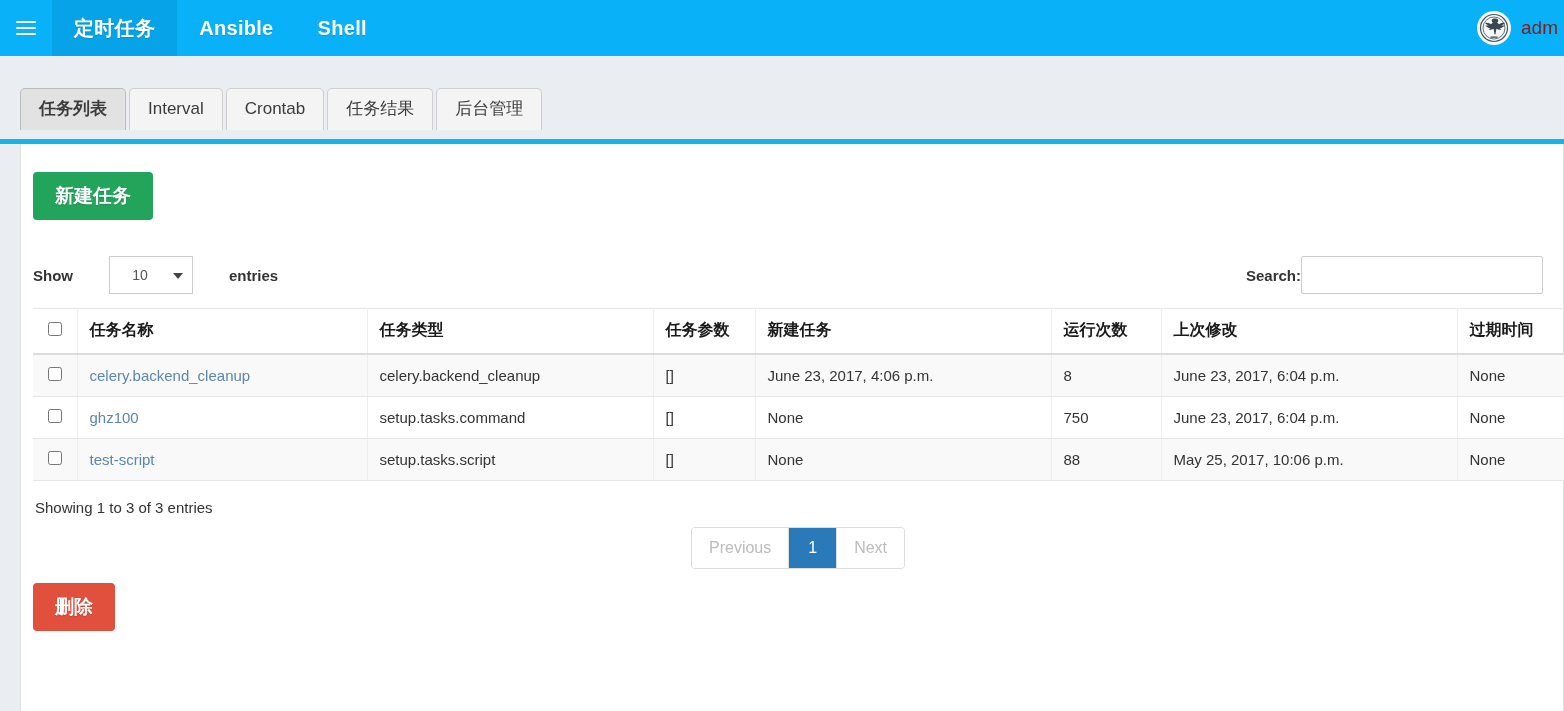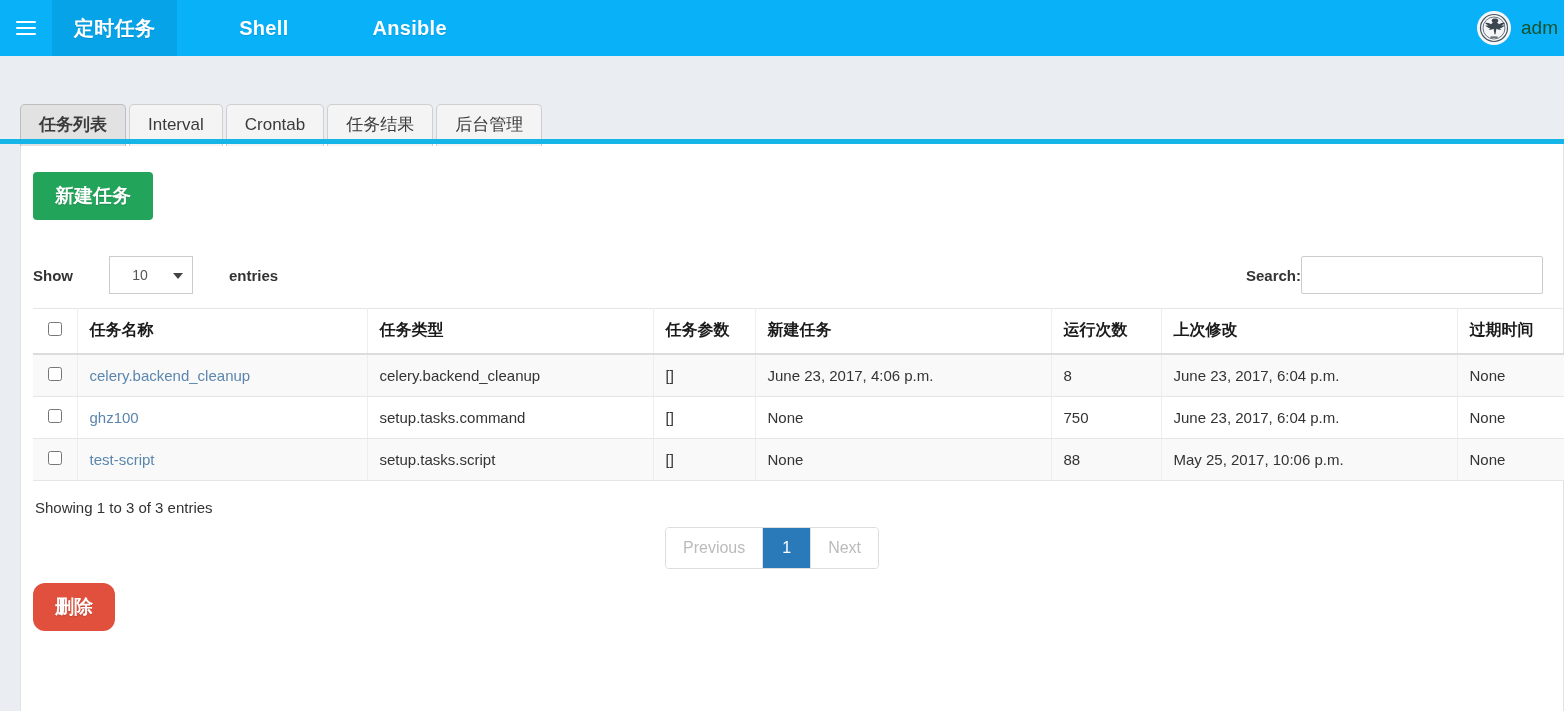--- a/index.html
+++ b/index.html
@@ -30,21 +30,21 @@
     cursor: pointer;
   }
   .hamburger .bars { width: 20px; }
   .hamburger .bars i {
     display: block;
     height: 2px;
     background: #ffffff;
     margin: 4px 0;
     border-radius: 1px;
   }
-  .nav-items { display: flex; align-items: stretch; gap: 40px; }
+  .nav-items { display: flex; align-items: stretch; }
   .nav-item {
     display: flex;
     align-items: center;
     padding: 0 22px;
     font-size: 20px;
     font-weight: bold;
     color: #ffffff;
     text-shadow: 0 1px 1px rgba(0,0,0,0.12);
     cursor: pointer;
     white-space: nowrap;
@@ -66,28 +66,28 @@
     display: flex;
     align-items: center;
     justify-content: center;
     overflow: hidden;
     flex: none;
   }
   .avatar svg { display: block; }
   .nav-user-name {
     margin-left: 10px;
     font-size: 19px;
-    color: #14532d;
+    color: #7f1d1d;
     white-space: nowrap;
   }
 
   
   .tabwrap {
     position: relative;
-    padding: 48px 0 0 20px;
+    padding: 32px 0 0 20px;
     height: 88px;
   }
   .tabs { display: flex; align-items: flex-end; gap: 3px; }
   .tab {
     background: #f4f4f4;
     border: 1px solid #cfcfcf;
     border-bottom: none;
     border-radius: 5px 5px 0 0;
     padding: 10px 18px 11px;
     font-size: 17px;
@@ -133,21 +133,20 @@
   .btn-new {
     background: #27a05a;
     background: #23a45b;
     font-size: 19px;
     padding: 11px 22px;
   }
   .btn-delete {
     background: #e0503c;
     font-size: 19px;
     padding: 11px 22px;
-    border-radius: 12px;
   }
 
   
   .dt-controls {
     display: flex;
     align-items: center;
     justify-content: space-between;
     margin: 36px 0 14px 0;
     padding-right: 8px;
   }
@@ -250,21 +249,21 @@
     margin-top: 18px;
     min-height: 78px;
   }
   .dt-info {
     font-size: 15px;
     color: #333;
     padding-left: 2px;
   }
   .dt-paginate {
     position: absolute;
-    left: 632px;
+    left: 658px;
     top: 28px;
     display: flex;
     border: 1px solid #dddddd;
     border-radius: 4px;
     overflow: hidden;
     background: #ffffff;
   }
   .pg {
     padding: 11px 17px;
     font-size: 16px;
@@ -287,24 +286,24 @@
         <i></i>
         <i></i>
         <i></i>
       </div>
   </div>
   <div class="nav-items">
     <div class="nav-item active">
       <span>定时任务</span>
     </div>
     <div class="nav-item">
+      <span>Ansible</span>
+    </div>
+    <div class="nav-item">
       <span>Shell</span>
-    </div>
-    <div class="nav-item">
-      <span>Ansible</span>
     </div>
   </div>
   <div class="nav-user">
     <div class="avatar">
       <svg width="34" height="34" viewBox="0 0 34 34">
         <circle cx="17" cy="17" r="16.5" fill="#f4f6f7"></circle>
         <circle cx="17" cy="17" r="13.5" fill="none" stroke="#4a5560" stroke-width="1.2"></circle>
         <circle cx="17" cy="17" r="11" fill="none" stroke="#4a5560" stroke-width="0.8"></circle>
         <path d="M17 7.5c-1.4 0-2.3 1-2.3 2.1 0 .9.5 1.5 1.1 1.9L14 13.2c-1.9-1.1-4-1.6-6-1.3 1.2 1.2 2.3 2 3.6 2.6-1.1.2-2.2.1-3.3-.2 1.3 1.7 3 2.7 4.9 3l-1.6 1.4c2 .3 3.6-.1 5-1l.9 5.6h1l.9-5.6c1.4.9 3 1.3 5 1l-1.6-1.4c1.9-.3 3.6-1.3 4.9-3-1.1.3-2.2.4-3.3.2 1.3-.6 2.4-1.4 3.6-2.6-2-.3-4.1.2-6 1.3l-1.8-1.7c.6-.4 1.1-1 1.1-1.9 0-1.1-.9-2.1-2.3-2.1z" fill="#3c4650"></path>
         <path d="M13.5 25.5h7v1.2h-7z" fill="#3c4650"></path>

